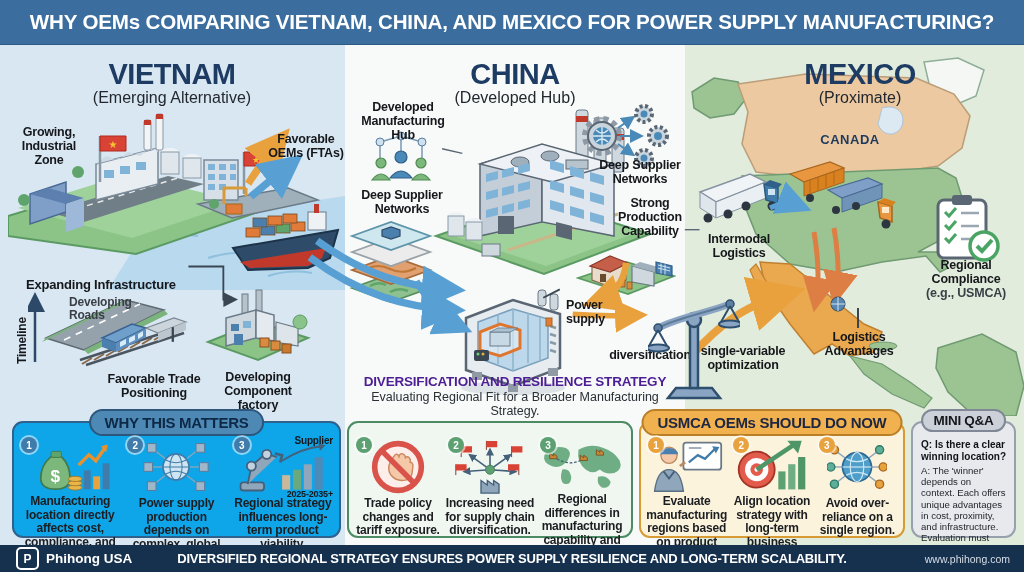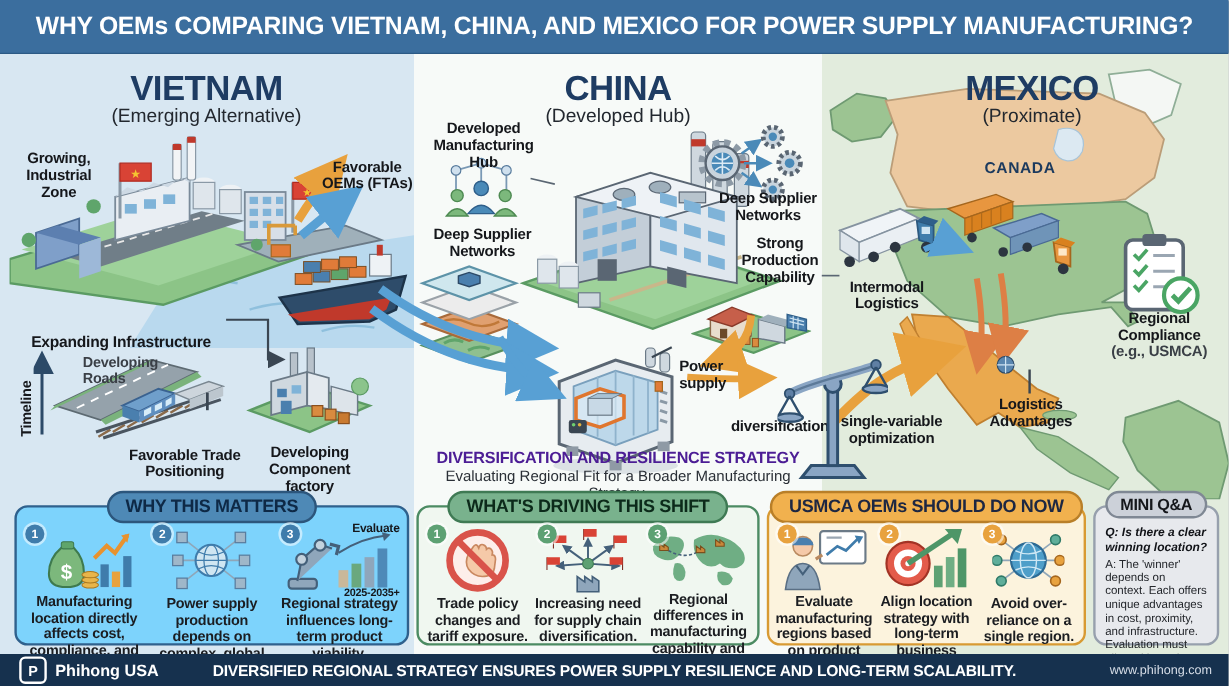--- a/index.html
+++ b/index.html
@@ -22,42 +22,42 @@
   .rot{transform:rotate(-90deg);transform-origin:left top;white-space:nowrap;}
   .abs{position:absolute;}
   svg{display:block;}
   
   .strat-t{position:absolute;left:355px;top:374px;width:320px;text-align:center;font-weight:700;
            font-size:13.5px;color:#4c1d95;letter-spacing:-.2px;z-index:2;}
   .strat-s{position:absolute;left:350px;top:390px;width:330px;text-align:center;font-weight:400;
            font-size:12.5px;color:#2a2f36;z-index:2;}
   
   .panel{position:absolute;top:421px;height:117px;border-radius:11px;z-index:3;box-sizing:border-box;}
-  .p1{left:12px;width:329px;background:#7dd3fc;border:2.5px solid #2f618d;}
+  .p1{left:12px;width:329px;background:#0ea5e9;border:2.5px solid #2f618d;}
   .p2{left:347px;width:286px;background:#f0f7f0;border:2.5px solid #4c8b63;}
   .p3{left:639px;width:266px;background:#fcf3dd;border:2.5px solid #d89a33;}
   .p4{left:911px;width:105px;background:#e7e9ed;border:2.5px solid #97a0ad;}
   .pill{position:absolute;top:-14px;left:50%;transform:translateX(-50%);border-radius:15px;
         padding:3px 14px;font-weight:800;font-size:15px;white-space:nowrap;letter-spacing:-.3px;}
   .pill1{background:#4e89b6;color:#0e2946;border:2px solid #2c567c;}
   .pill2{background:#79b28d;color:#0c2a1a;border:2px solid #3f7a54;}
   .pill3{background:#f1b14e;color:#1d2742;border:2px solid #b97f28;}
   .pill4{background:#ccd1d9;color:#15171b;border:2px solid #7f8894;font-size:13.5px;padding:2px 11px;}
   .items{display:flex;height:100%;padding:16px 4px 4px 4px;box-sizing:border-box;gap:2px;}
   .item{flex:1;position:relative;display:flex;flex-direction:column;align-items:center;}
   .icon-zone{height:57px;display:flex;align-items:center;justify-content:center;position:relative;width:100%;}
   .itext{font-size:12px;font-weight:700;color:#1b1d21;text-align:center;line-height:1.14;letter-spacing:-.2px;margin-top:2px;}
   .badge{position:absolute;top:-2px;left:3px;width:16px;height:16px;border-radius:50%;color:#fff;
          font-size:10px;font-weight:700;display:flex;align-items:center;justify-content:center;
          box-shadow:0 0 0 2px rgba(255,255,255,.55);z-index:2;}
   .b1{background:#3f7cab;} .b2{background:#5da173;} .b3{background:#e8a23e;}
   .minitag{position:absolute;font-weight:800;color:#15171b;letter-spacing:-.2px;}
   
   .qa-body{padding:16px 7px 4px 8px;}
-  .qa-q{font-size:10px;font-weight:800;color:#101217;line-height:1.15;font-style:italic;}
+  .qa-q{font-size:10px;font-weight:800;color:#101217;line-height:1.15;}
   .qa-a{font-size:9.6px;font-weight:400;color:#23262b;line-height:1.17;margin-top:3px;}
   
   .ftr{position:absolute;left:0;top:545px;width:1024px;height:27px;background:#16314e;z-index:5;
        display:flex;align-items:center;}
   .logo{width:19px;height:19px;border:2px solid #fff;border-radius:5px;margin-left:16px;
         display:flex;align-items:center;justify-content:center;color:#fff;font-weight:800;font-size:12px;}
   .brand{color:#fff;font-weight:700;font-size:13.5px;margin-left:7px;white-space:nowrap;}
   .tagline{position:absolute;left:50%;transform:translateX(-50%);color:#fff;font-weight:800;
            font-size:13px;letter-spacing:-.2px;white-space:nowrap;}
   .url{margin-left:auto;margin-right:14px;color:#d7dee8;font-size:10.5px;}
@@ -560,30 +560,29 @@
                 <circle cx="35" cy="17" r="5" fill="#c3d2de"></circle>
             </g>
             <path d="M44,16 l8,2 l-2,8" stroke="#44607a" stroke-width="3" fill="none"></path>
             <rect x="52" y="40" width="9" height="16" fill="#c9b89a"></rect>
             <rect x="64" y="34" width="9" height="22" fill="#6aa87e"></rect>
             <rect x="76" y="28" width="9" height="28" fill="#8fa6bb"></rect>
             <rect x="88" y="20" width="9" height="36" fill="#4e8ab8"></rect>
             <path d="M52,24 Q74,10 96,8" stroke="#44607a" stroke-width="2" fill="none"></path>
             <path d="M92,5 L100,7 L94,13 Z" fill="#44607a"></path>
           </svg>
-          <span class="minitag" style="top:-4px;right:2px;font-size:10px;">Evaluate</span>
+          <span class="minitag" style="top:-4px;right:2px;font-size:10px;">Supplier</span>
           <span class="minitag" style="bottom:-4px;right:2px;font-size:9px;">2025-2035+</span>
         </div>
         <div class="itext">Regional strategy influences long-term product viability.</div>
       </div>
     </div>
   </div>
 
   <div class="panel p2">
-    <div class="pill pill2">WHAT'S DRIVING THIS SHIFT</div>
     <div class="items">
       <div class="item">
         <div class="badge b2">1</div>
         <div class="icon-zone">
           <svg width="56" height="56" viewBox="0 0 60 60">
             <circle cx="30" cy="30" r="25" fill="#fdeeea" stroke="#d9534a" stroke-width="6"></circle>
             <path d="M22,38 q-4,-6 0,-14 l4,-6 q2,-3 4,-1 l1,2 q1,-4 4,-3 q3,1 3,4 q2,-2 4,0 q2,2 1,5 q3,0 3,4 l-1,8 q-1,6 -7,7 q-10,2 -16,-6 Z" fill="#f5c9a8" stroke="#c98860" stroke-width="1.5"></path>
             <line x1="13" y1="13" x2="47" y2="47" stroke="#d9534a" stroke-width="6"></line>
           </svg>
         </div>

